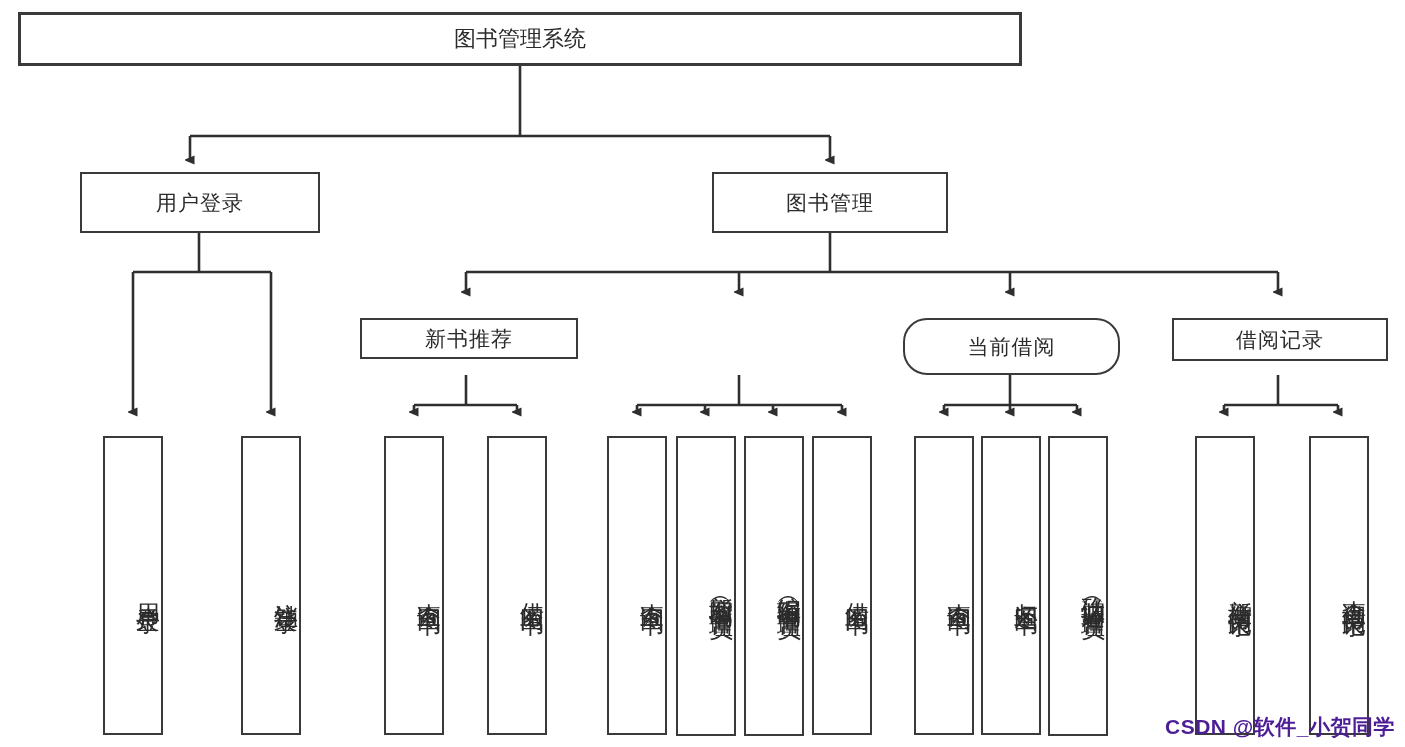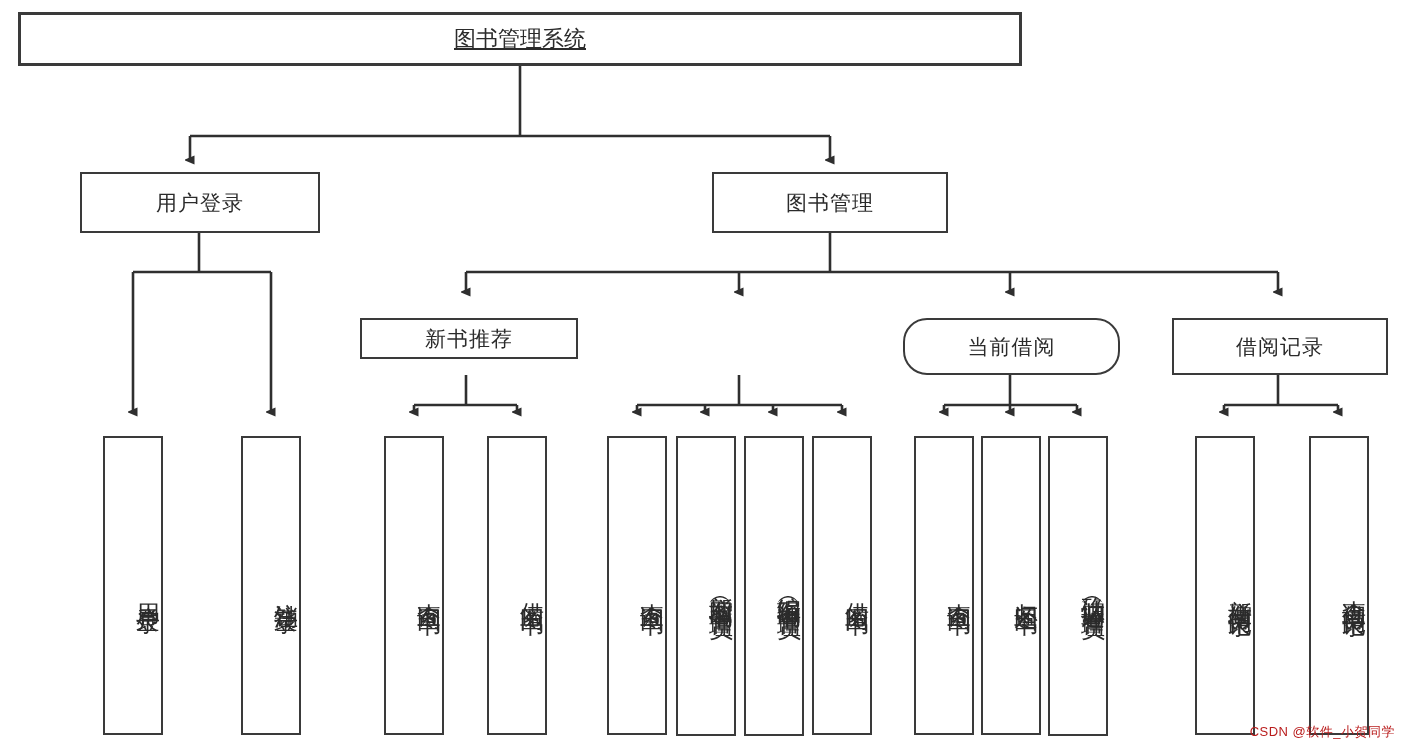--- a/index.html
+++ b/index.html
@@ -35,46 +35,46 @@
     color: #2b2b2b;
     z-index: 2;
   }
   .node.h-label {
     font-size: 21px;
     letter-spacing: 1px;
   }
   .node.root {
     font-size: 22px;
     border-width: 3px;
-    text-decoration: underline;
   }
   .node.leaf {
     writing-mode: vertical-rl;
     text-orientation: upright;
     font-size: 24px;
     line-height: 1.05;
     letter-spacing: 3px;
     align-items: flex-start;
     justify-content: center;
     padding-top: 8px;
   }
   .node.leaf > .vtext {
     writing-mode: vertical-rl;
     text-orientation: upright;
     white-space: nowrap;
   }
   .watermark {
     position: absolute;
     right: 10px;
     bottom: 6px;
-    font-size: 13px;
-    color: #b91c1c;
+    font-size: 21px;
+    color: #4c1d95;
     z-index: 5;
     white-space: nowrap;
     letter-spacing: 0.5px;
+    font-weight: bold;
   }
 </style>
 </head>
 <body>
 
 <div id="diagram-root">
 
   <svg class="wires" viewBox="0 0 1405 747">
     <defs>
       <marker id="arrow" markerWidth="10" markerHeight="10" refX="5" refY="5" orient="auto" markerUnits="userSpaceOnUse">
@@ -135,21 +135,21 @@
   <div class="node h-label" style="left:712px; top:172px; width:236px; height:61px;">
     <span>图书管理</span>
   </div>
 
   <div class="node h-label" style="left:360px; top:318px; width:218px; height:41px;">
     <span>新书推荐</span>
   </div>
   <div class="node h-label" style="left:903px; top:318px; width:217px; height:57px;border-radius:24px;">
     <span>当前借阅</span>
   </div>
-  <div class="node h-label" style="left:1172px; top:318px; width:216px; height:57px;">
+  <div class="node h-label" style="left:1172px; top:318px; width:216px; height:43px;">
     <span>借阅记录</span>
   </div>
 
   <div class="node leaf" style="left:103px; top:436px; width:60px; height:299px;">
     <span class="vtext">用户登录</span>
   </div>
   <div class="node leaf" style="left:241px; top:436px; width:60px; height:299px;">
     <span class="vtext">注销登录</span>
   </div>
 

